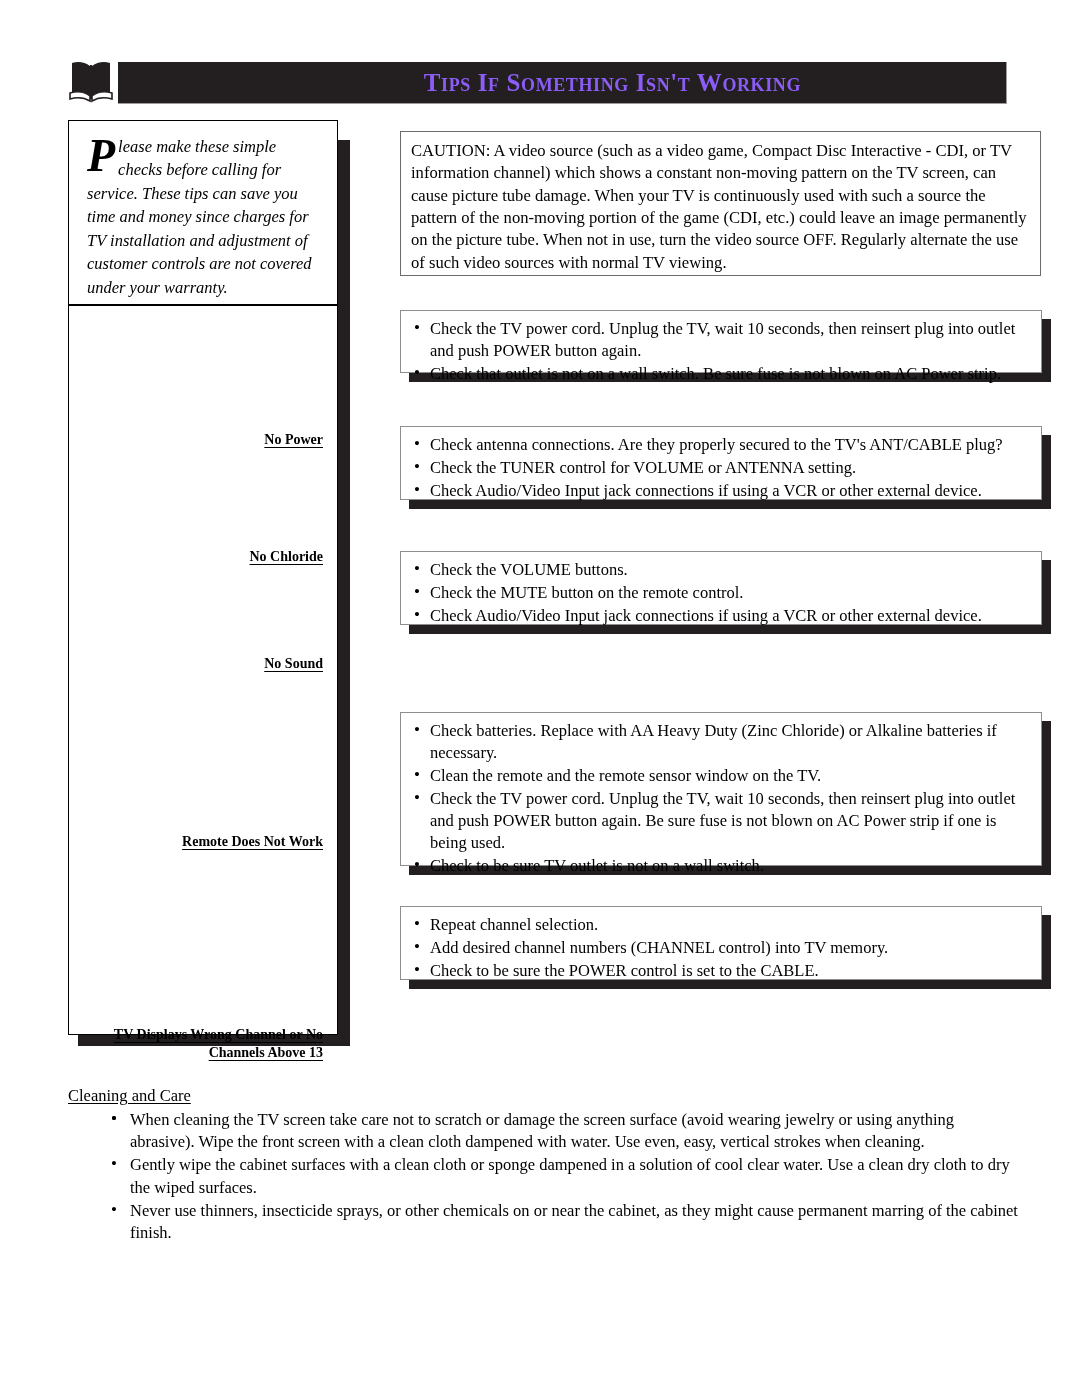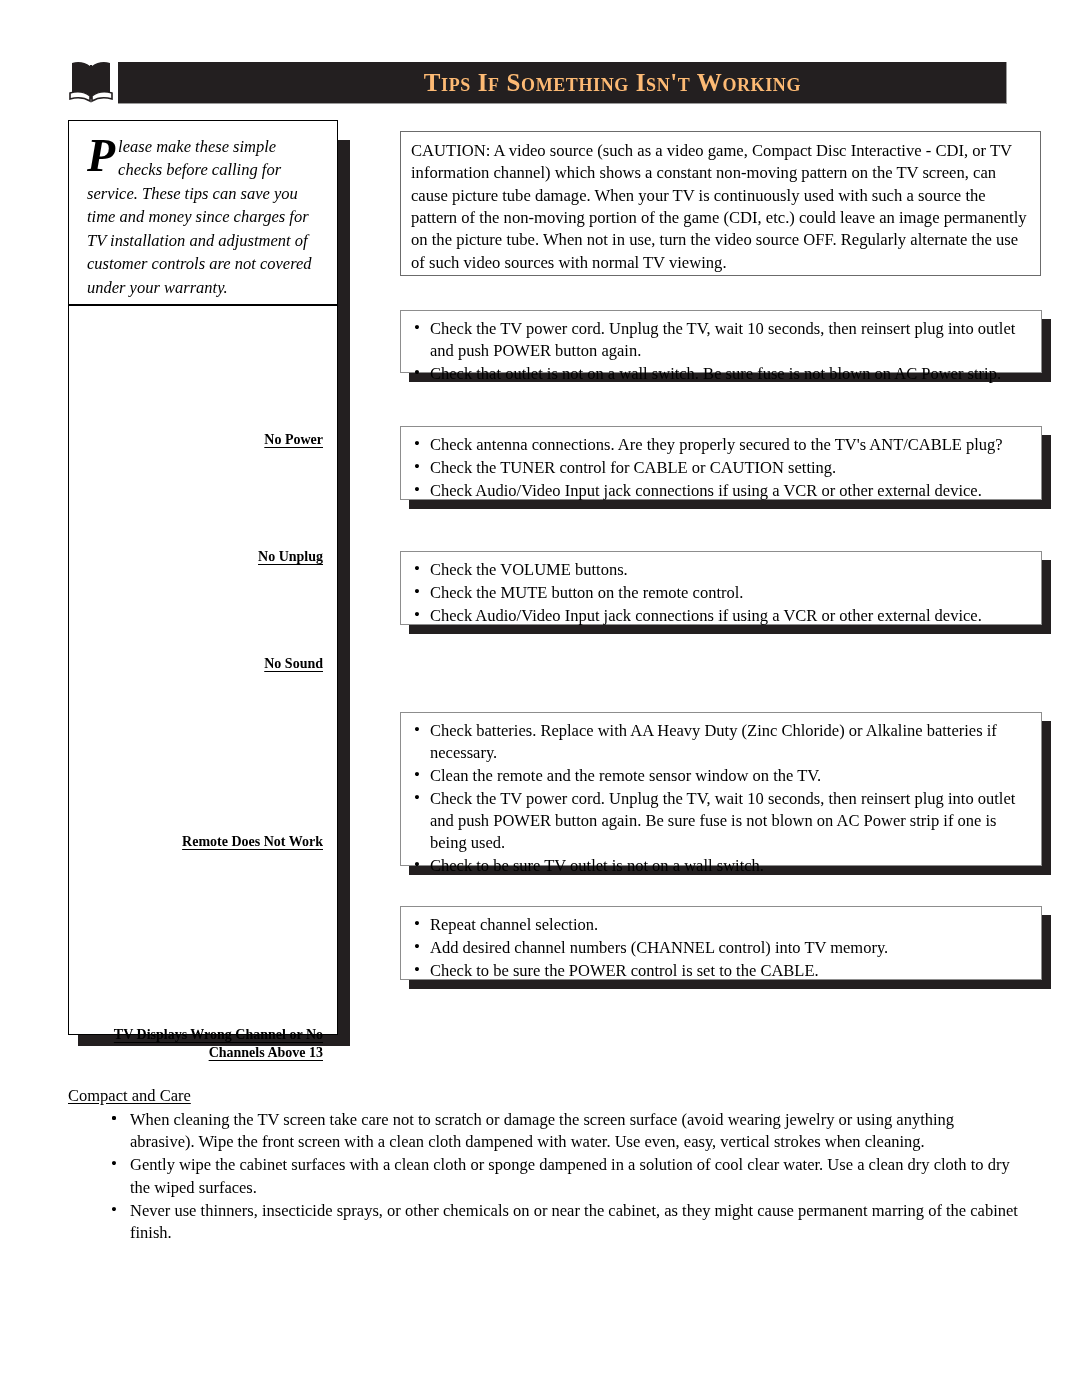--- a/index.html
+++ b/index.html
@@ -38,21 +38,21 @@
     height: 41px;
     background: #231f20;
     border-right: 1px solid #9a9a9a;
     border-bottom: 1px solid #9a9a9a;
   }
   .title-text {
     position: absolute;
     right: 205px;
     top: 50%;
     transform: translateY(-50%);
-    color: #fdba74;
+    color: #8b5cf6;
     font-size: 25px;
     font-weight: bold;
     font-variant: small-caps;
     letter-spacing: 0.6px;
     white-space: nowrap;
     font-family: "Liberation Serif", "DejaVu Serif", serif;
   }
 
   
   .left-col-shadow {
@@ -199,42 +199,42 @@
 
 <div class="left-col-shadow"></div>
 <div class="left-col">
 
   <div class="intro">
     <span class="dropcap">P</span><span>lease make these simple checks before calling for service.  These tips can save you time and money since charges for TV installation and adjustment of customer controls are not covered under your warranty.</span>
   </div>
   <div class="intro-rule"></div>
 
   <div class="section-label" style="top:310px;">No Power</div>
-  <div class="section-label" style="top:427px;">No Unplug</div>
+  <div class="section-label" style="top:427px;">No Chloride</div>
   <div class="section-label" style="top:534px;">No Sound</div>
   <div class="section-label" style="top:712px;">Remote Does Not Work</div>
   <div class="section-label" style="top:905px;">TV Displays Wrong Channel or No Channels Above 13</div>
 
 </div>
 
 <div class="panel no-shadow" style="left:366px; top:131px; width:641px; height:145px;">
   <div class="caution-text">CAUTION: A video source (such as a video game, Compact Disc Interactive - CDI, or TV information channel) which shows a constant non-moving pattern on the TV screen, can cause picture tube damage.  When your TV is continuously used with such a source the pattern of the non-moving portion of the game (CDI, etc.) could leave an image permanently on the picture tube.  When not in use, turn the video source OFF.  Regularly alternate the use of such video sources with normal TV viewing.</div>
 </div>
 
 <div class="panel" style="left:366px; top:310px; width:642px; height:63px;">
   <ul>
     <li><span class="bullet">•</span><span>Check the TV power cord.  Unplug the TV, wait 10 seconds, then reinsert plug into outlet and push POWER button again.</span></li>
     <li><span class="bullet">•</span><span>Check that outlet is not on a wall switch. Be sure fuse is not blown on AC Power strip.</span></li>
   </ul>
 </div>
 
 <div class="panel" style="left:366px; top:426px; width:642px; height:74px;">
   <ul>
     <li><span class="bullet">•</span><span>Check antenna connections.  Are they properly secured to the TV's ANT/CABLE plug?</span></li>
-    <li><span class="bullet">•</span><span>Check the TUNER control for CABLE or CAUTION setting.</span></li>
+    <li><span class="bullet">•</span><span>Check the TUNER control for VOLUME or ANTENNA setting.</span></li>
     <li><span class="bullet">•</span><span>Check Audio/Video Input jack connections if using a VCR or other external device.</span></li>
   </ul>
 </div>
 
 <div class="panel" style="left:366px; top:551px; width:642px; height:74px;">
   <ul>
     <li><span class="bullet">•</span><span>Check the VOLUME buttons.</span></li>
     <li><span class="bullet">•</span><span>Check the MUTE button on the remote control.</span></li>
     <li><span class="bullet">•</span><span>Check Audio/Video Input jack connections if using a VCR or other external device.</span></li>
   </ul>
@@ -251,20 +251,20 @@
 
 <div class="panel" style="left:366px; top:906px; width:642px; height:74px;">
   <ul>
     <li><span class="bullet">•</span><span>Repeat channel selection.</span></li>
     <li><span class="bullet">•</span><span>Add desired channel numbers (CHANNEL control) into TV memory.</span></li>
     <li><span class="bullet">•</span><span>Check to be sure the POWER control is set to the CABLE.</span></li>
   </ul>
 </div>
 
 <div class="care">
-  <div class="care-title">Compact and Care</div>
+  <div class="care-title">Cleaning and Care</div>
   <ul>
     <li><span class="bullet">•</span></li>
     <li><span class="bullet">•</span><span>When cleaning the TV screen take care not to scratch or damage the screen surface (avoid wearing jewelry or using anything abrasive).  Wipe the front screen with a clean cloth dampened with water.  Use even, easy, vertical strokes when cleaning.</span></li>
     <li><span class="bullet">•</span><span>Gently wipe the cabinet surfaces with a clean cloth or sponge dampened in a solution of cool clear water.  Use a clean dry cloth to dry the wiped surfaces.</span></li>
     <li><span class="bullet">•</span><span>Never use thinners, insecticide sprays, or other chemicals on or near the cabinet, as they might cause permanent marring of the cabinet finish.</span></li>
   </ul>
 </div>
 
 </body></html>

